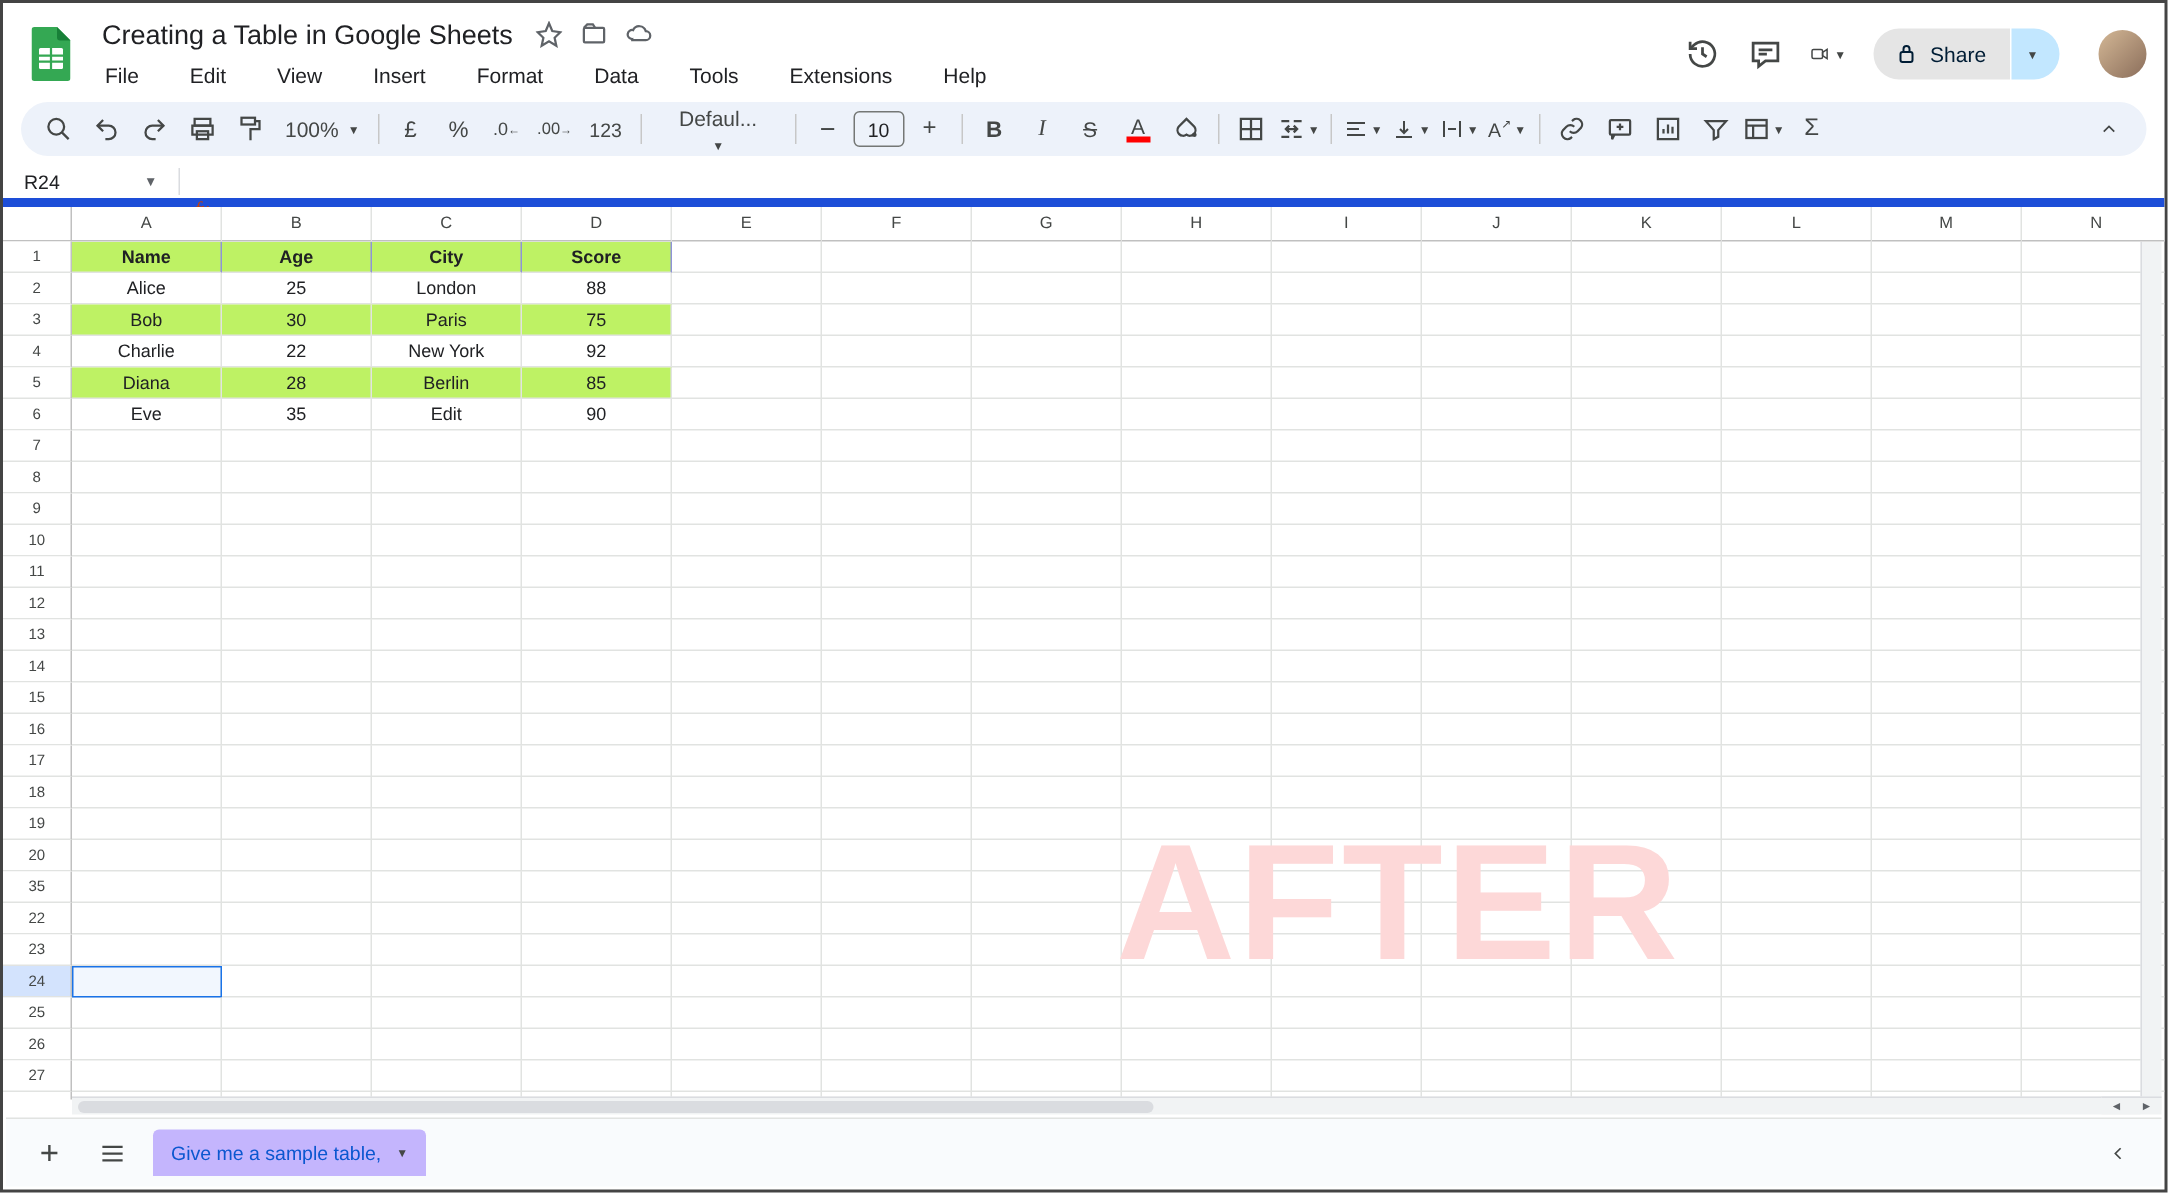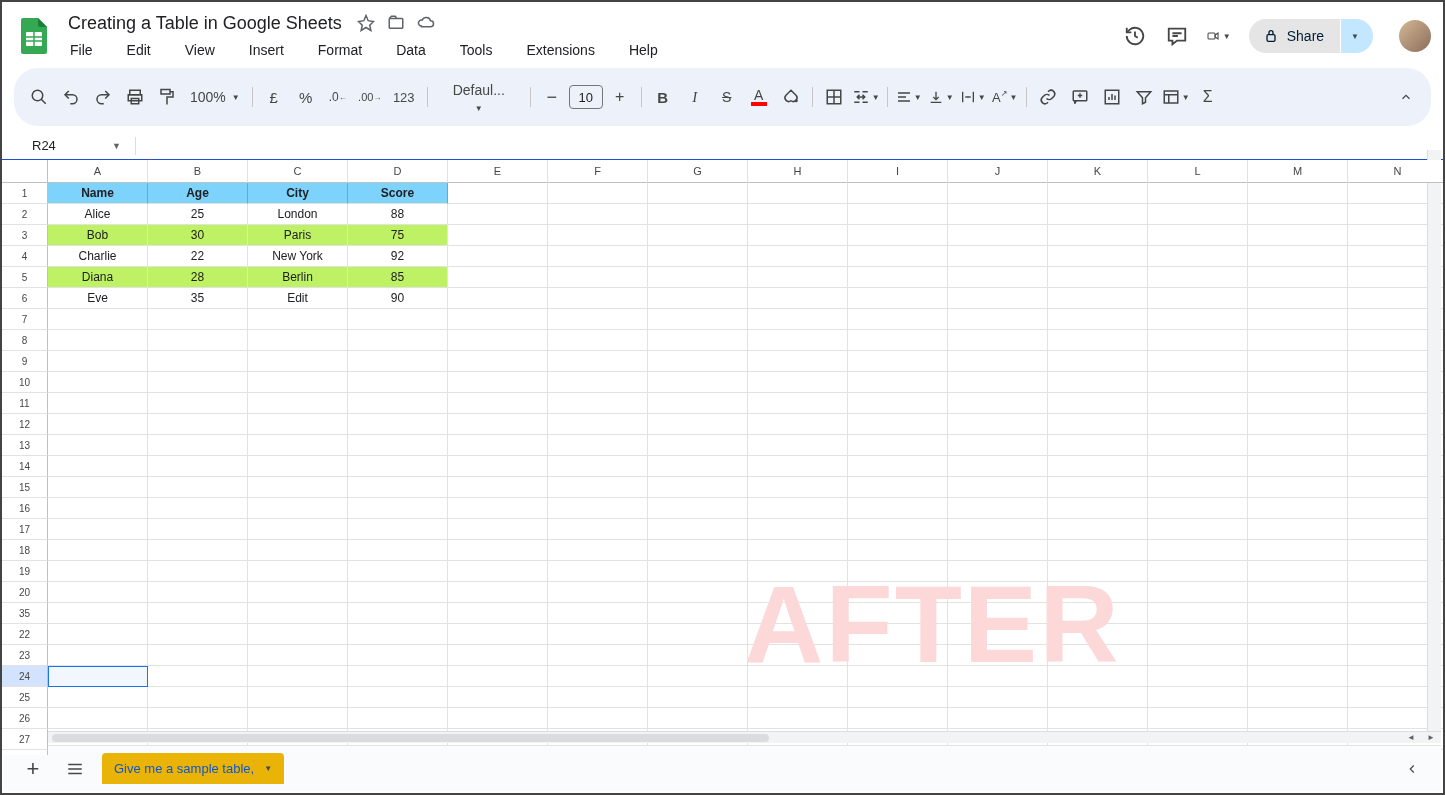--- a/index.html
+++ b/index.html
@@ -15,60 +15,60 @@
 .menubar { display: flex; gap: 18px; margin-top: 2px; }
 .menubar span { padding: 4px 8px; font-size: 14px; color: #202124; border-radius: 4px; cursor: pointer; }
 .header-right { display: flex; align-items: center; gap: 18px; margin-left: auto; }
 .header-icon { width: 24px; height: 24px; display: flex; align-items: center; justify-content: center; color: #444746; cursor: pointer; }
 .meet-btn { display: flex; align-items: center; gap: 4px; }
 .share-btn { display: flex; align-items: center; background: #e5e5e5; border-radius: 40px 0 0 40px; padding: 9px 16px 9px 14px; cursor: pointer; gap: 8px; font-weight: 500; color: #001d35; font-size: 14px; }
 .share-dropdown { background: #c2e7ff; border-radius: 0 40px 40px 0; padding: 9px 14px 9px 10px; margin-left: 1px; cursor: pointer; display: flex; align-items: center; }
 .share-group { display: flex; }
 .avatar { width: 32px; height: 32px; border-radius: 50%; background: linear-gradient(135deg,#d4b896,#8a6d5a); margin-left: 8px; cursor: pointer; }
 
-.toolbar { margin: 6px 12px; background: #edf2fa; border-radius: 24px; padding: 4px 10px; display: flex; align-items: center; gap: 2px; height: 58px; }
+.toolbar { margin: 6px 12px; background: #edf2fa; border-radius: 24px; padding: 4px 10px; display: flex; align-items: center; gap: 2px; height: 36px; }
 .tb-btn { width: 30px; height: 30px; display: flex; align-items: center; justify-content: center; border-radius: 4px; cursor: pointer; color: #444746; }
 .tb-sep { width: 1px; height: 20px; background: #c7c7c7; margin: 0 4px; }
 .tb-text { padding: 0 6px; font-size: 14px; color: #444746; cursor: pointer; display: flex; align-items: center; gap: 6px; }
 .font-size-box { border: 1px solid #747775; border-radius: 4px; width: 34px; height: 24px; display: flex; align-items: center; justify-content: center; font-size: 13px; }
 .tb-spacer { flex: 1; }
 .chev { font-size: 8px; color: #444746; }
 
-.name-fx-bar { display: flex; align-items: center; height: 28px; border-bottom: 1px solid #1d4ed8; padding: 0 24px; }
+.name-fx-bar { display: flex; align-items: center; height: 28px; border-bottom: 6px solid #1d4ed8; padding: 0 8px; }
 .name-box { width: 78px; font-size: 13px; color: #202124; padding: 2px 6px; }
 .name-dd { color: #5f6368; font-size: 9px; padding: 0 8px; cursor: pointer; }
 .fx-sep { width: 1px; height: 18px; background: #dadce0; margin: 0 6px; }
 .fx-icon { font-style: italic; color: #c2410c; font-size: 13px; padding: 0 4px; font-family: serif; margin-top: 36px; }
 .fx-input { flex: 1; height: 100%; }
 
 .grid-area { position: relative; height: 595px; overflow: hidden; }
 .col-headers { display: flex; position: absolute; top: 0; left: 0; height: 23px; background: #fff; z-index: 2; }
 .corner { width: 46px; height: 23px; border-right: 1px solid #c0c0c0; border-bottom: 1px solid #c0c0c0; background: #fff; }
 .col-h { width: 100px; height: 23px; border-right: 1px solid #e1e3e1; border-bottom: 1px solid #c0c0c0; display: flex; align-items: center; justify-content: center; font-size: 11px; color: #444746; background: #fff; cursor: pointer; }
 .row-headers { position: absolute; top: 23px; left: 0; width: 46px; z-index: 2; }
 .row-h { width: 46px; height: 21px; border-right: 1px solid #c0c0c0; border-bottom: 1px solid #e1e3e1; display: flex; align-items: center; justify-content: center; font-size: 10px; color: #444746; background: #fff; cursor: pointer; }
 .row-h.sel { background: #d3e3fd; }
 .cells { position: absolute; top: 23px; left: 46px; }
 .row { display: flex; height: 21px; }
 .cell { width: 100px; height: 21px; border-right: 1px solid #e1e3e1; border-bottom: 1px solid #e1e3e1; font-size: 12px; display: flex; align-items: center; justify-content: center; padding: 0 3px; color: #202124; font-family: Arial, sans-serif; cursor: cell; }
-.hdr-cell { background: #7dd3fc; font-weight: bold; border-right: 1px solid #8f93d8; }
+.hdr-cell { background: #bef264; font-weight: bold; border-right: 1px solid #8f93d8; }
 .alt-cell { background: #bef264; }
 .active-cell { outline: 1px solid #1a73e8; outline-offset: -1px; background: rgba(26,115,232,0.06); }
 
 .watermark { position: absolute; top: 400px; left: 720px; font-size: 110px; font-weight: bold; color: #fdd8d8; letter-spacing: 2px; pointer-events: none; z-index: 1; font-family: Arial, sans-serif; margin-left: 22px; }
 
 .scroll-right { position: absolute; right: 2px; top: 148px; width: 14px; height: 590px; background: #f1f3f4; border-left: 1px solid #dadce0; }
 .scroll-bottom-bar { position: absolute; left: 46px; right: 16px; height: 12px; background: #f1f3f4; bottom: 50px; border-top: 1px solid #dadce0; display: flex; align-items: center; }
 .scroll-thumb-h { height: 8px; background: #dadce0; border-radius: 4px; margin-left: 4px; width: 52%; }
 .scroll-nav { position: absolute; right: 2px; bottom: 50px; width: 40px; height: 12px; display: flex; background: #f1f3f4; border-top: 1px solid #dadce0; }
 .scroll-nav span { flex: 1; display: flex; align-items: center; justify-content: center; font-size: 8px; color: #5f6368; cursor: pointer; }
 
 .bottom-bar { position: absolute; bottom: 2px; left: 2px; right: 2px; height: 46px; background: #f9fbfd; border-top: 1px solid #e1e3e1; display: flex; align-items: center; padding: 0 14px; gap: 12px; }
 .sheet-add, .sheet-menu { width: 30px; height: 30px; display: flex; align-items: center; justify-content: center; color: #444746; cursor: pointer; border-radius: 4px; }
-.sheet-tab { background: #eab308; color: #0b57d0; padding: 8px 12px; border-radius: 4px 4px 0 0; font-size: 13px; font-weight: 500; display: flex; align-items: center; gap: 10px; cursor: pointer; }
+.sheet-tab { background: #c4b5fd; color: #0b57d0; padding: 8px 12px; border-radius: 4px 4px 0 0; font-size: 13px; font-weight: 500; display: flex; align-items: center; gap: 10px; cursor: pointer; }
 .explore-btn { margin-left: auto; width: 30px; height: 30px; display: flex; align-items: center; justify-content: center; color: #444746; cursor: pointer; }
 
 svg { display: block; }
 </style>
 </head>
 <body>
 
 <div class="header">
   <div class="logo">
     <svg viewBox="0 0 26 36">

